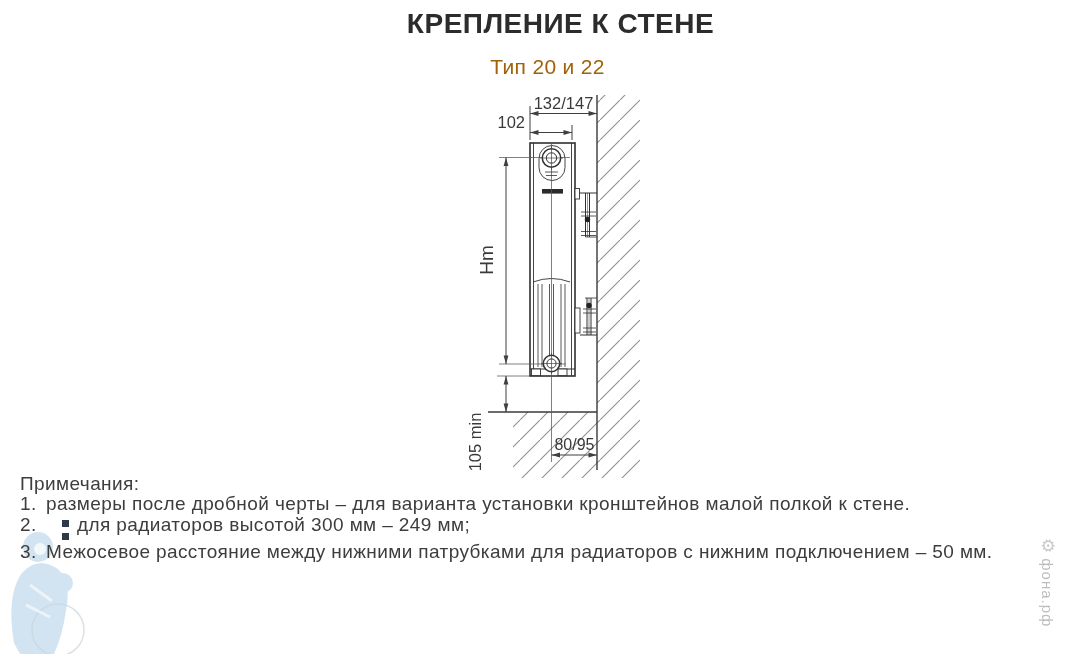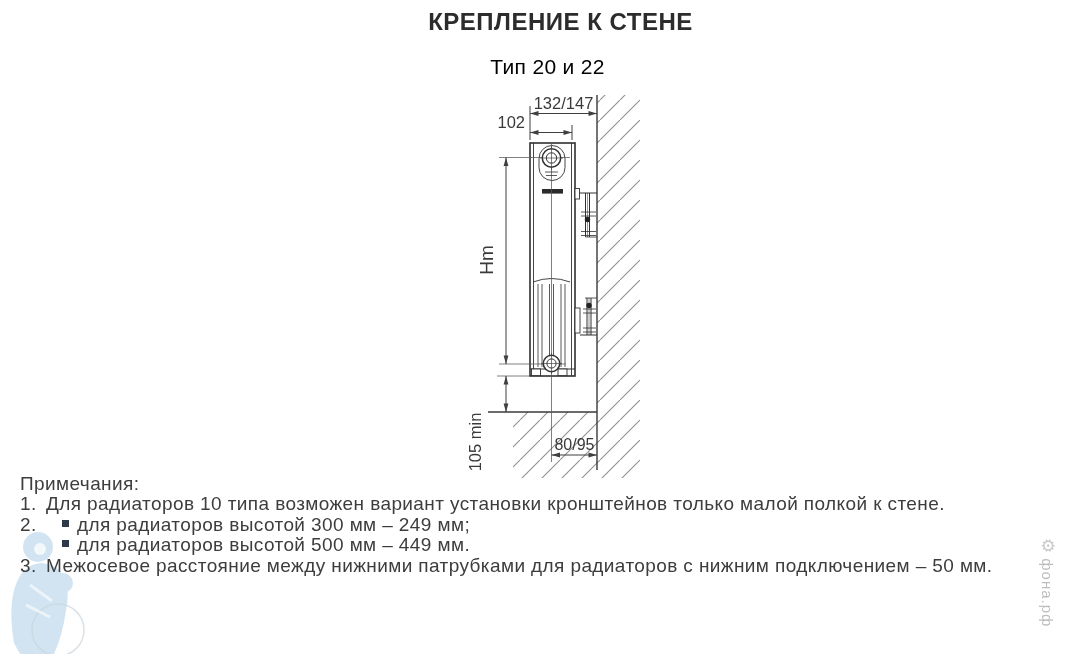--- a/index.html
+++ b/index.html
@@ -2,25 +2,25 @@
 <html><head>
 <meta charset="utf-8">
 <style>
   html,body{margin:0;padding:0;background:#fff;}
   .page{
     position:relative;width:1067px;height:654px;background:#ffffff;overflow:hidden;
     font-family:"Liberation Sans","DejaVu Sans",sans-serif;color:#3d3d3d;
   }
   .title{
     position:absolute;left:54px;right:0;top:8px;text-align:center;
-    font-size:24px;font-weight:700;color:#2c2c2c;letter-spacing:.5px;
+    font-size:28px;font-weight:700;color:#2c2c2c;letter-spacing:.5px;
   }
   .subtitle{
     position:absolute;left:28px;right:0;top:55px;text-align:center;
-    font-size:21px;font-weight:400;color:#000000;letter-spacing:.3px;
+    font-size:21px;font-weight:400;color:#a16207;letter-spacing:.3px;
   }
   .diagram{position:absolute;left:440px;top:88px;width:230px;height:400px;}
   .notes{
     position:absolute;left:20px;top:474px;width:1048px;
     font-size:19px;line-height:20.4px;letter-spacing:.4px;color:#3d3d3d;z-index:3;
   }
   .note-row{display:flex;align-items:flex-start;}
   .note-num{flex:0 0 26px;}
   .note-body{flex:1 1 auto;}
   .bullet-row{display:flex;align-items:baseline;margin-left:16px;}
@@ -167,34 +167,33 @@
     <text x="481" y="442" text-anchor="middle" font-size="16.5" transform="rotate(-90 481 442)">105 min</text>
     <text x="574.5" y="450" text-anchor="middle" font-size="16">80/95</text>
   </svg>
 
   <div class="notes">
     <div>Примечания:</div>
 
     <div class="note-row">
       <span class="note-num">1.</span>
       <div class="note-body">
-        <div>Для радиаторов 10 типа возможен вариант установки кронштейнов только малой полкой к стене.</div>
+        <div>размеры после дробной черты – для варианта установки кронштейнов малой полкой к стене.</div>
       </div>
     </div>
 
     <div class="note-row">
       <span class="note-num">2.</span>
       <div class="note-body">
         <div class="bullet-row">
           <span class="bullet-sq"></span>
           <span>для радиаторов высотой 300 мм – 249 мм;</span>
         </div>
         <div class="bullet-row">
           <span class="bullet-sq"></span>
-          <span>для радиаторов высотой 500 мм – 449 мм.</span>
         </div>
       </div>
     </div>
 
     <div class="note-row">
       <span class="note-num">3.</span>
       <div class="note-body">
         <div>Межосевое расстояние между нижними патрубками для радиаторов с нижним подключением – 50 мм.</div>
       </div>
     </div>

